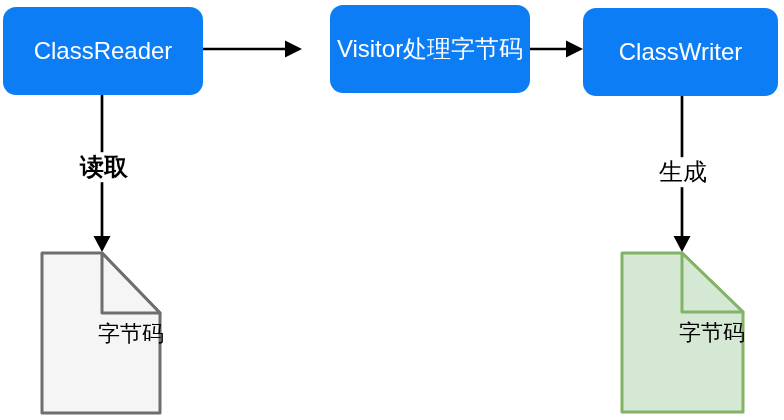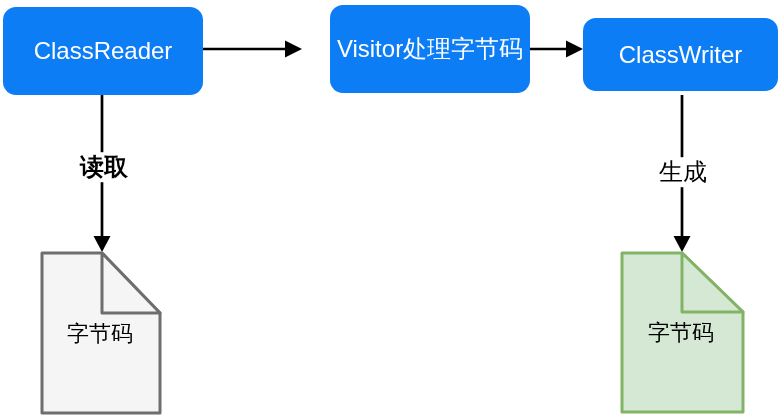--- a/index.html
+++ b/index.html
@@ -19,41 +19,42 @@
     display: flex;
     align-items: center;
     justify-content: center;
     font-size: 24px;
     line-height: 1;
     white-space: nowrap;
     text-align: center;
   }
   #node-reader  { left: 3px;   top: 7px; width: 200px; height: 88px; }
   #node-visitor { left: 302px; top: 5px; width: 200px; height: 88px; margin-left: 28px; }
-  #node-writer  { left: 583px; top: 18px; width: 195px; height: 73px; }
+  #node-writer  { left: 583px; top: 8px; width: 195px; height: 88px; }
   .svg-layer { position: absolute; left: 0; top: 0; }
   .edge-label {
     position: absolute;
     transform: translate(-50%, -50%);
     background: #ffffff;
     color: #000000;
     font-size: 24px;
     line-height: 1.15;
     padding: 1px 3px;
     white-space: nowrap;
   }
   #label-read     { left: 104px; top: 167px; font-weight: bold; }
   #label-generate { left: 683px; top: 172px; }
   .doc-label {
     position: absolute;
     transform: translate(-50%, -50%);
     color: #000000;
     font-size: 22px;
     line-height: 1;
     white-space: nowrap;
+    margin-left: 31px;
   }
   #doc1-label { left: 100px; top: 334px; }
   #doc2-label { left: 681px; top: 333px; }
 </style>
 </head>
 <body>
 
 <div id="canvas">
 
   <svg class="svg-layer" width="784" height="420" viewBox="0 0 784 420">

